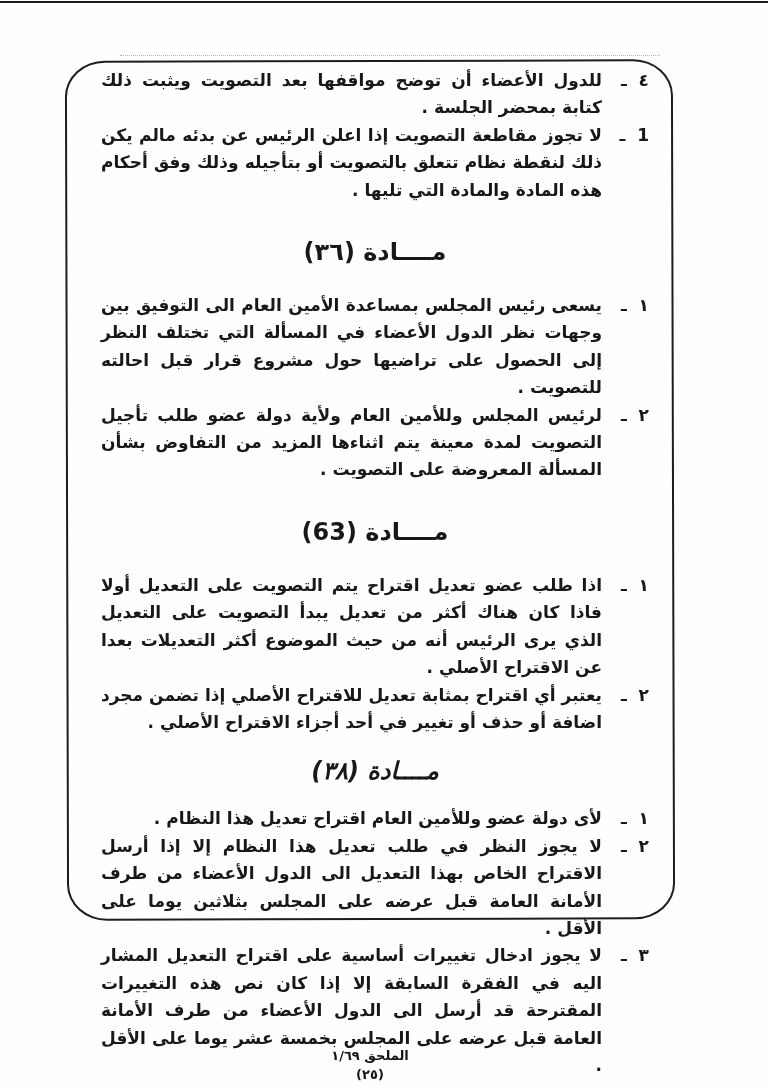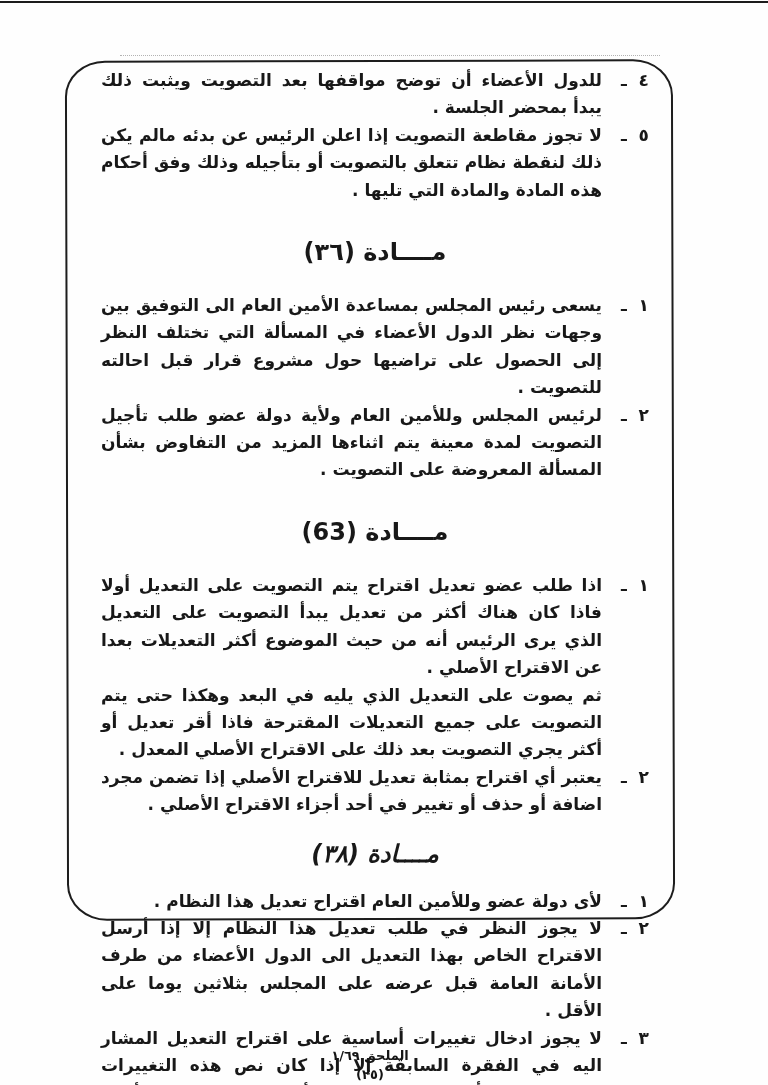--- a/index.html
+++ b/index.html
@@ -83,24 +83,24 @@
 
   <div class="scan-edge-top"></div>
   <div class="scan-artifact-line"></div>
   <div class="frame"></div>
 
   <div class="content">
 
     <ol class="clause-list">
       <li class="clause">
         <span class="clause-num">٤ ـ</span>
-        <div class="clause-text">للدول الأعضاء أن توضح مواقفها بعد التصويت ويثبت ذلك يبدأ بمحضر الجلسة .</div>
+        <div class="clause-text">للدول الأعضاء أن توضح مواقفها بعد التصويت ويثبت ذلك كتابة بمحضر الجلسة .</div>
       </li>
       <li class="clause">
-        <span class="clause-num">٥ ـ</span>
+        <span class="clause-num">1 ـ</span>
         <div class="clause-text">لا تجوز مقاطعة التصويت إذا اعلن الرئيس عن بدئه مالم يكن ذلك لنقطة نظام تتعلق بالتصويت أو بتأجيله وذلك وفق أحكام هذه المادة والمادة التي تليها .</div>
       </li>
     </ol>
 
     <section>
       <h2 class="article-title">مــــادة (٣٦)</h2>
       <ol class="clause-list">
         <li class="clause">
           <span class="clause-num">١ ـ</span>
           <div class="clause-text">يسعى رئيس المجلس بمساعدة الأمين العام الى التوفيق بين وجهات نظر الدول الأعضاء في المسألة التي تختلف النظر إلى الحصول على تراضيها حول مشروع قرار قبل احالته للتصويت .</div>
@@ -112,21 +112,20 @@
       </ol>
     </section>
 
     <section>
       <h2 class="article-title">مــــادة (63)</h2>
       <ol class="clause-list">
         <li class="clause">
           <span class="clause-num">١ ـ</span>
           <div class="clause-text">
             <p>اذا طلب عضو تعديل اقتراح يتم التصويت على التعديل أولا فاذا كان هناك أكثر من تعديل يبدأ التصويت على التعديل الذي يرى الرئيس أنه من حيث الموضوع أكثر التعديلات بعدا عن الاقتراح الأصلي .</p>
-            <p>ثم يصوت على التعديل الذي يليه في البعد وهكذا حتى يتم التصويت على جميع التعديلات المقترحة فاذا أقر تعديل أو أكثر يجري التصويت بعد ذلك على الاقتراح الأصلي المعدل .</p>
           </div>
         </li>
         <li class="clause">
           <span class="clause-num">٢ ـ</span>
           <div class="clause-text">يعتبر أي اقتراح بمثابة تعديل للاقتراح الأصلي إذا تضمن مجرد اضافة أو حذف أو تغيير في أحد أجزاء الاقتراح الأصلي .</div>
         </li>
       </ol>
     </section>
 
     <section>

